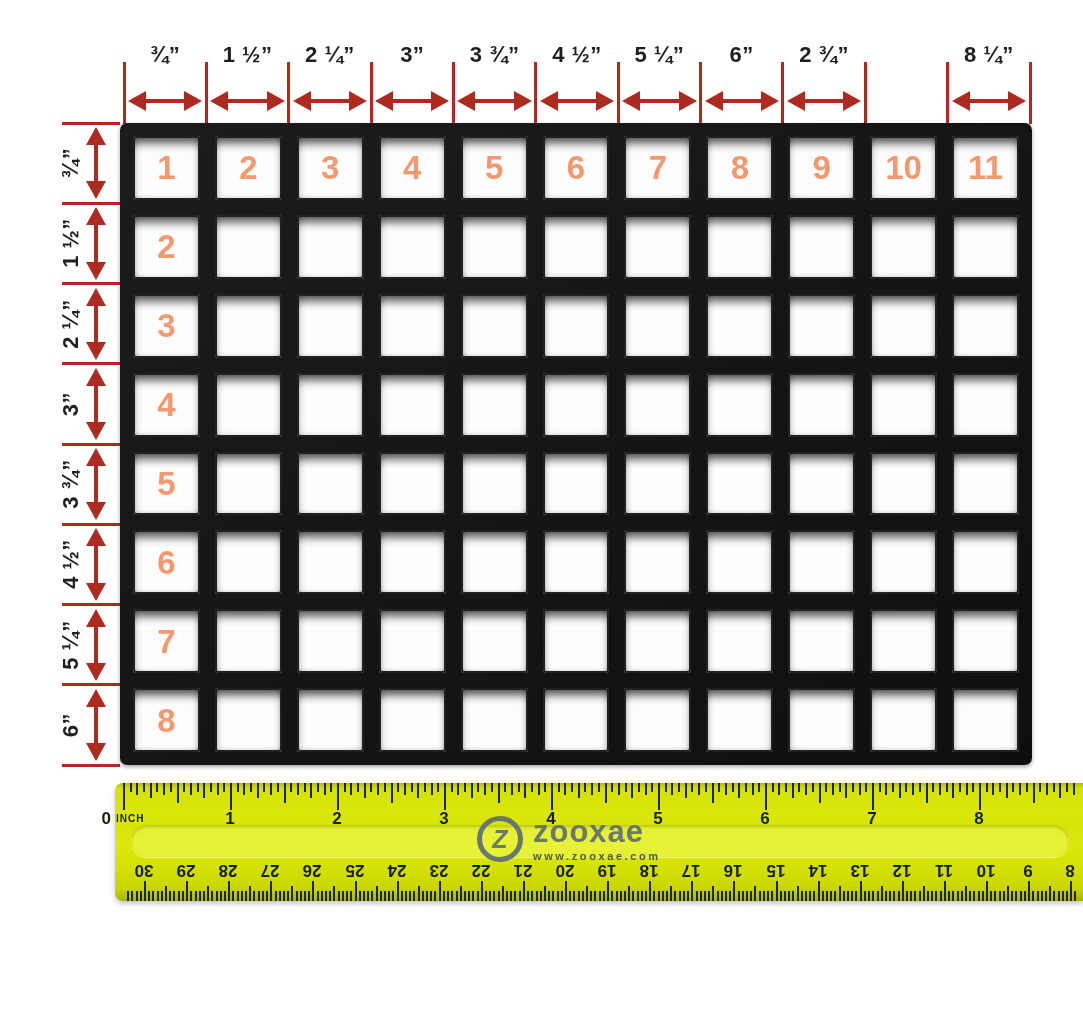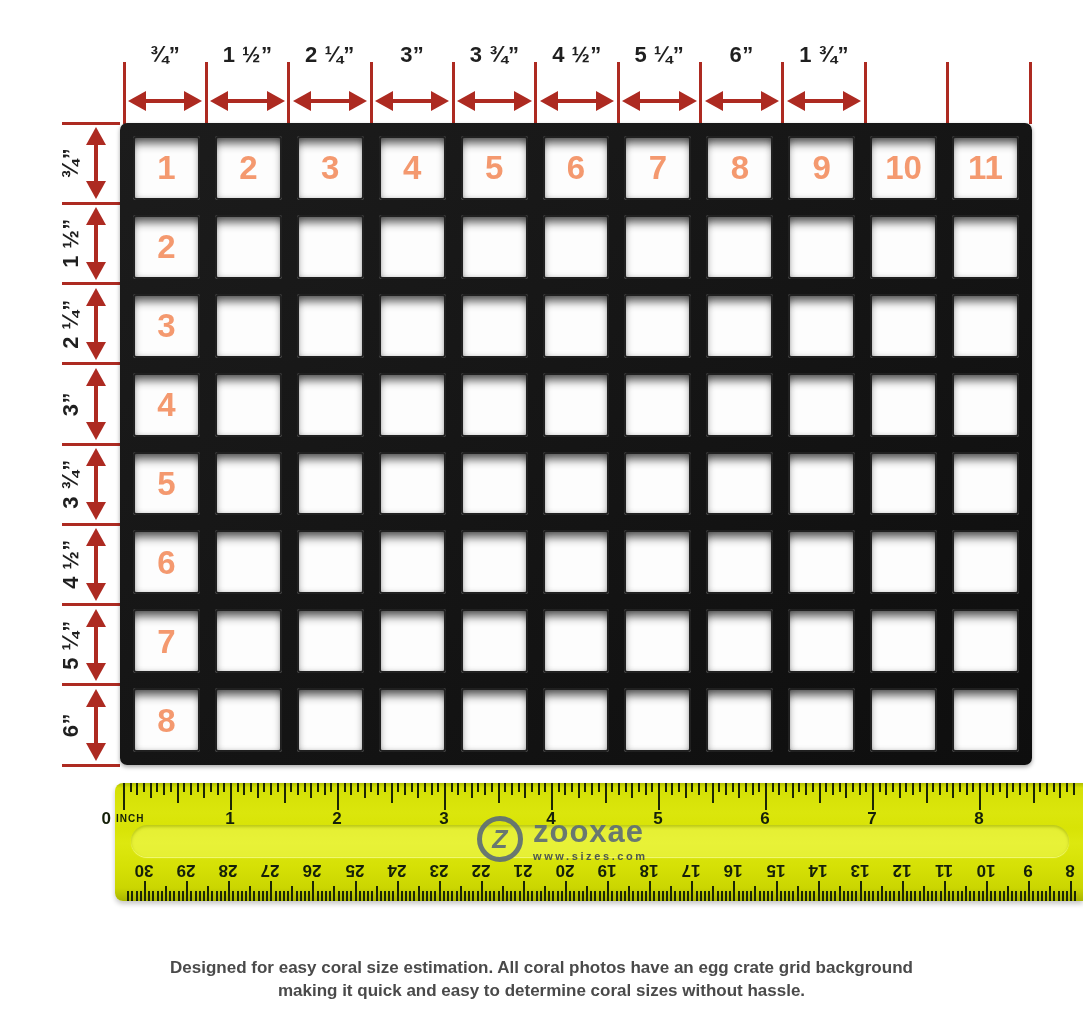--- a/index.html
+++ b/index.html
@@ -140,21 +140,27 @@
           <div class="shaft"></div>
         </div>
       </div>
       <div class="top-seg" style="left: 576.545px; width: 82.3636px;">
         <div class="top-label">6”</div>
         <div class="h-arrow">
           <div class="shaft"></div>
         </div>
       </div>
       <div class="top-seg" style="left: 658.909px; width: 82.3636px;">
-        <div class="top-label">1 ¾”</div>
+        <div class="top-label">2 ¾”</div>
+        <div class="h-arrow">
+          <div class="shaft"></div>
+        </div>
+      </div>
+      <div class="top-seg" style="left: 823.636px; width: 82.3636px;">
+        <div class="top-label">8 ¼”</div>
         <div class="h-arrow">
           <div class="shaft"></div>
         </div>
       </div>
     </div>
 
   <div class="left-scale">
       <div class="left-tick" style="top: -1.5px;"></div>
       <div class="left-tick" style="top: 78.75px;"></div>
       <div class="left-tick" style="top: 159px;"></div>
@@ -342,21 +348,21 @@
     </div>
 
   <div class="ruler">
     <div class="groove"></div>
     <div class="logo">
       <div class="logo-circle">
         <span>Z</span>
       </div>
       <div class="logo-text">
         <span class="logo-brand">zooxae</span>
-        <span class="logo-url">www.sizes.com</span>
+        <span class="logo-url">www.zooxae.com</span>
       </div>
     </div>
   <div class="inch-tick" style="left: 8px; height: 27px;"></div>
       <div class="inch-tick" style="left: 14.6875px; height: 9px;"></div>
       <div class="inch-tick" style="left: 21.375px; height: 12px;"></div>
       <div class="inch-tick" style="left: 28.0625px; height: 9px;"></div>
       <div class="inch-tick" style="left: 34.75px; height: 15px;"></div>
       <div class="inch-tick" style="left: 41.4375px; height: 9px;"></div>
       <div class="inch-tick" style="left: 48.125px; height: 12px;"></div>
       <div class="inch-tick" style="left: 54.8125px; height: 9px;"></div>
@@ -748,18 +754,14 @@
       <div class="cm-label" style="left: 660.5px;">15</div>
       <div class="cm-label" style="left: 702.6px;">14</div>
       <div class="cm-label" style="left: 744.7px;">13</div>
       <div class="cm-label" style="left: 786.8px;">12</div>
       <div class="cm-label" style="left: 828.9px;">11</div>
       <div class="cm-label" style="left: 871px;">10</div>
       <div class="cm-label" style="left: 913.1px;">9</div>
       <div class="cm-label" style="left: 955.2px;">8</div>
     </div>
 
-  <div class="footer-desc">
-    <div>Designed for easy coral size estimation. All coral photos have an egg crate grid background</div>
-    <div>making it quick and easy to determine coral sizes without hassle.</div>
-  </div>
 
 </div>
 
 </body></html>

